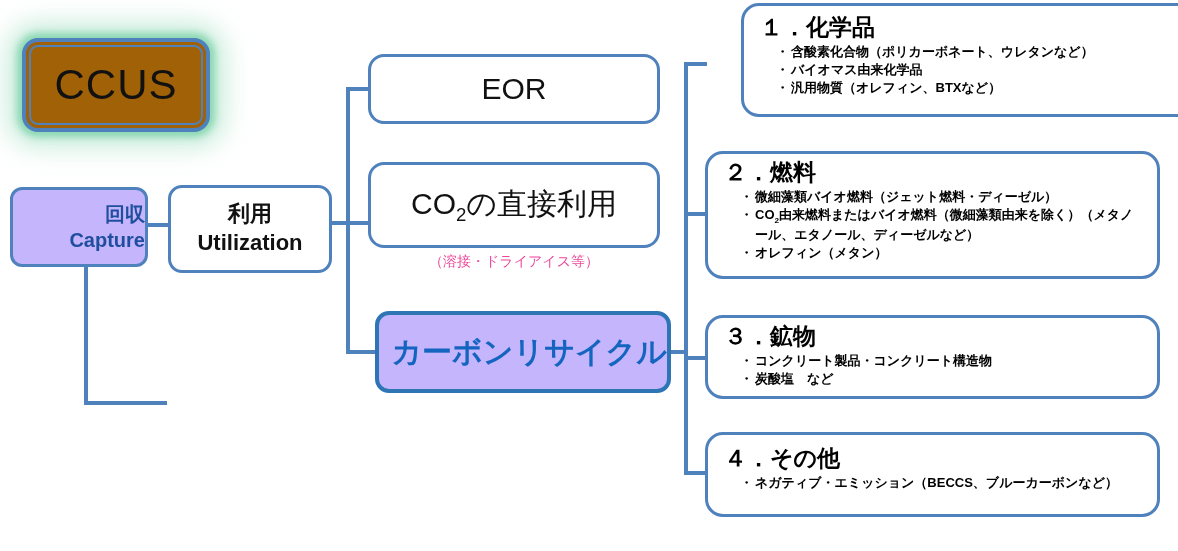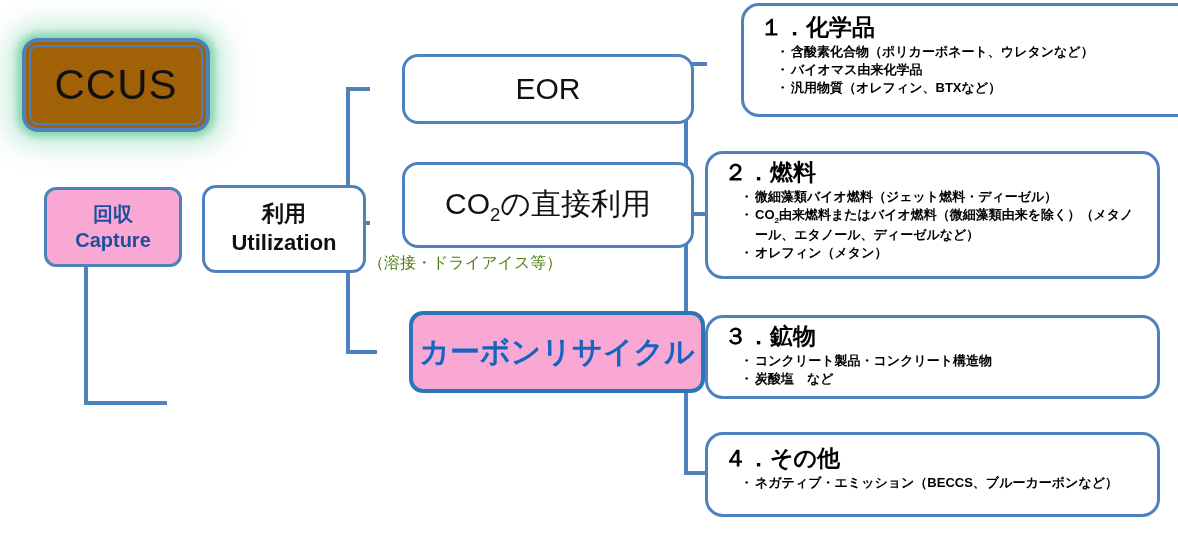--- a/index.html
+++ b/index.html
@@ -5,45 +5,45 @@
   html,body{margin:0;padding:0;background:#ffffff;}
   .canvas{
     position:relative;width:1178px;height:551px;background:#ffffff;
     font-family:"Liberation Sans","DejaVu Sans",sans-serif;overflow:hidden;
   }
   .line{position:absolute;background:#4f81bd;}
   .node{
     position:absolute;box-sizing:border-box;background:#ffffff;
     border:3px solid #4f81bd;border-radius:14px;
     display:flex;flex-direction:column;align-items:center;justify-content:center;
-    text-align:center;color:#111111;margin-left:34px;
+    text-align:center;color:#111111;
   }
-  .fill-blue{background:#f9a8d4;}
+  .fill-blue{background:#c4b5fd;align-items:flex-end;}
   
   .ccus-outer{
     position:absolute;left:22px;top:38px;width:188px;height:94px;box-sizing:border-box;
     border:4px solid #4f81bd;border-radius:16px;background:#a16207;padding:3px;
     box-shadow:0 0 7px 5px rgba(126,211,170,0.85),0 0 24px 16px rgba(126,211,170,0.40);
   }
   .ccus-inner{
     width:100%;height:100%;box-sizing:border-box;border:2px solid #4f81bd;border-radius:9px;
     display:flex;align-items:center;justify-content:center;
     font-size:42px;color:#111111;letter-spacing:1px;
   }
   .capture{left:10px;top:187px;width:138px;height:80px;border-radius:12px;
     font-weight:bold;font-size:20px;line-height:1.3;color:#1f4e9e;}
   .utilization{left:168px;top:185px;width:164px;height:88px;border-radius:14px;
     font-weight:bold;font-size:22px;line-height:1.3;}
   .storage{left:165px;top:368px;width:162px;height:75px;border-radius:12px;
     font-size:20px;line-height:1.3;}
   .eor{left:368px;top:54px;width:292px;height:70px;border-radius:16px;font-size:30px;}
   .directuse{left:368px;top:162px;width:292px;height:86px;border-radius:16px;font-size:30px;}
   .directuse sub,.li-text sub{font-size:0.62em;}
-  .caption{position:absolute;left:368px;top:253px;width:292px;
-    font-size:16px;color:#4d7c0f;}
+  .caption{position:absolute;left:368px;top:253px;width:292px;text-align:center;
+    font-size:14px;color:#ec4899;}
   .carbon{left:375px;top:311px;width:296px;height:82px;border-radius:14px;
     border:4px solid #2e75b6;font-weight:bold;font-size:30px;color:#1565c0;}
   
   .cat{
     position:absolute;left:705px;width:455px;box-sizing:border-box;background:#ffffff;
     border:3px solid #4f81bd;border-radius:18px;padding:8px 12px 4px 16px;color:#000000;
   }
   .cat1{top:3px;height:114px;margin-left:36px;}
   .cat2{top:151px;height:128px;padding-top:5px;}
   .cat3{top:315px;height:84px;padding-top:5px;}

